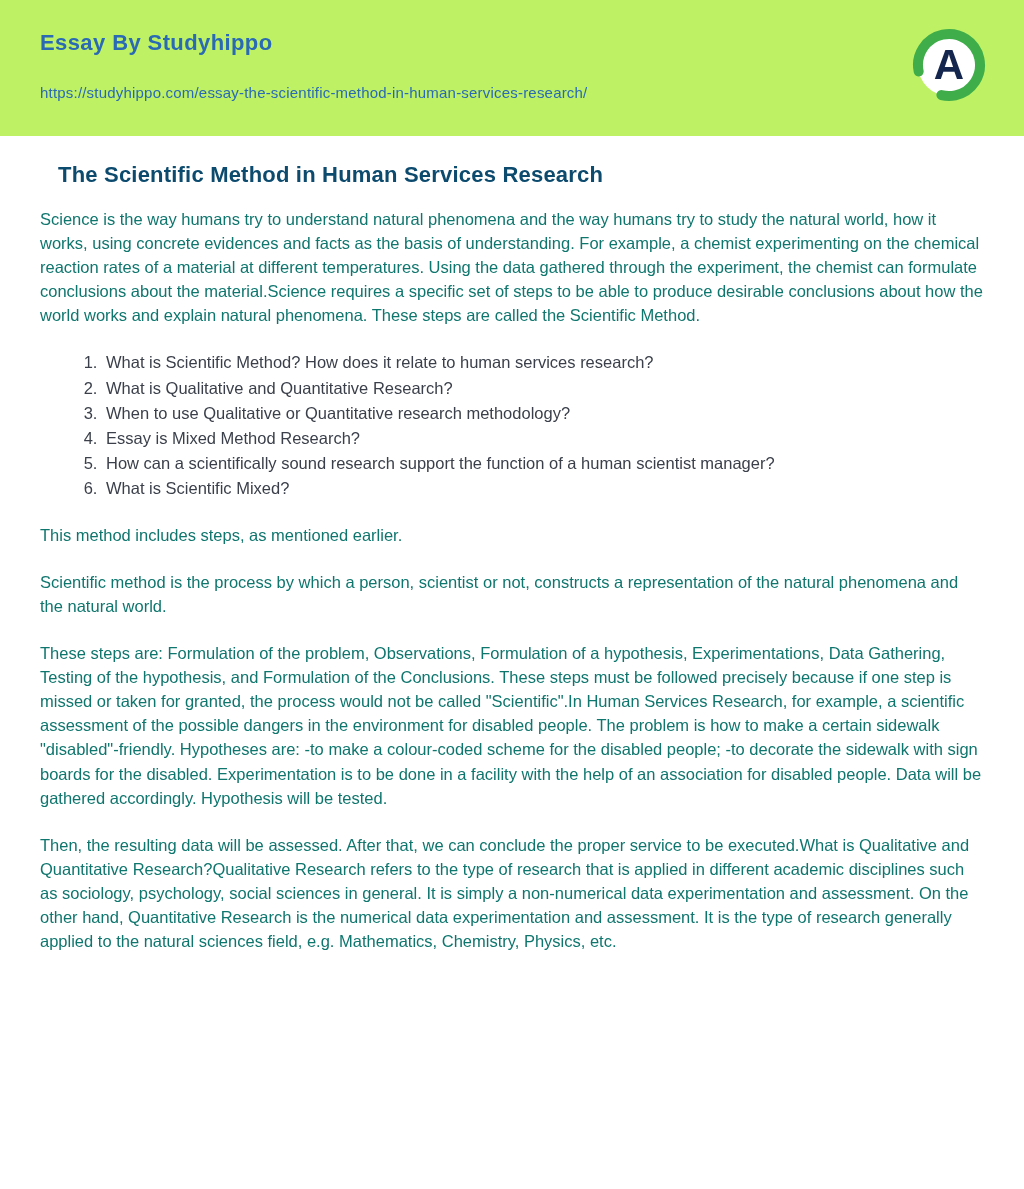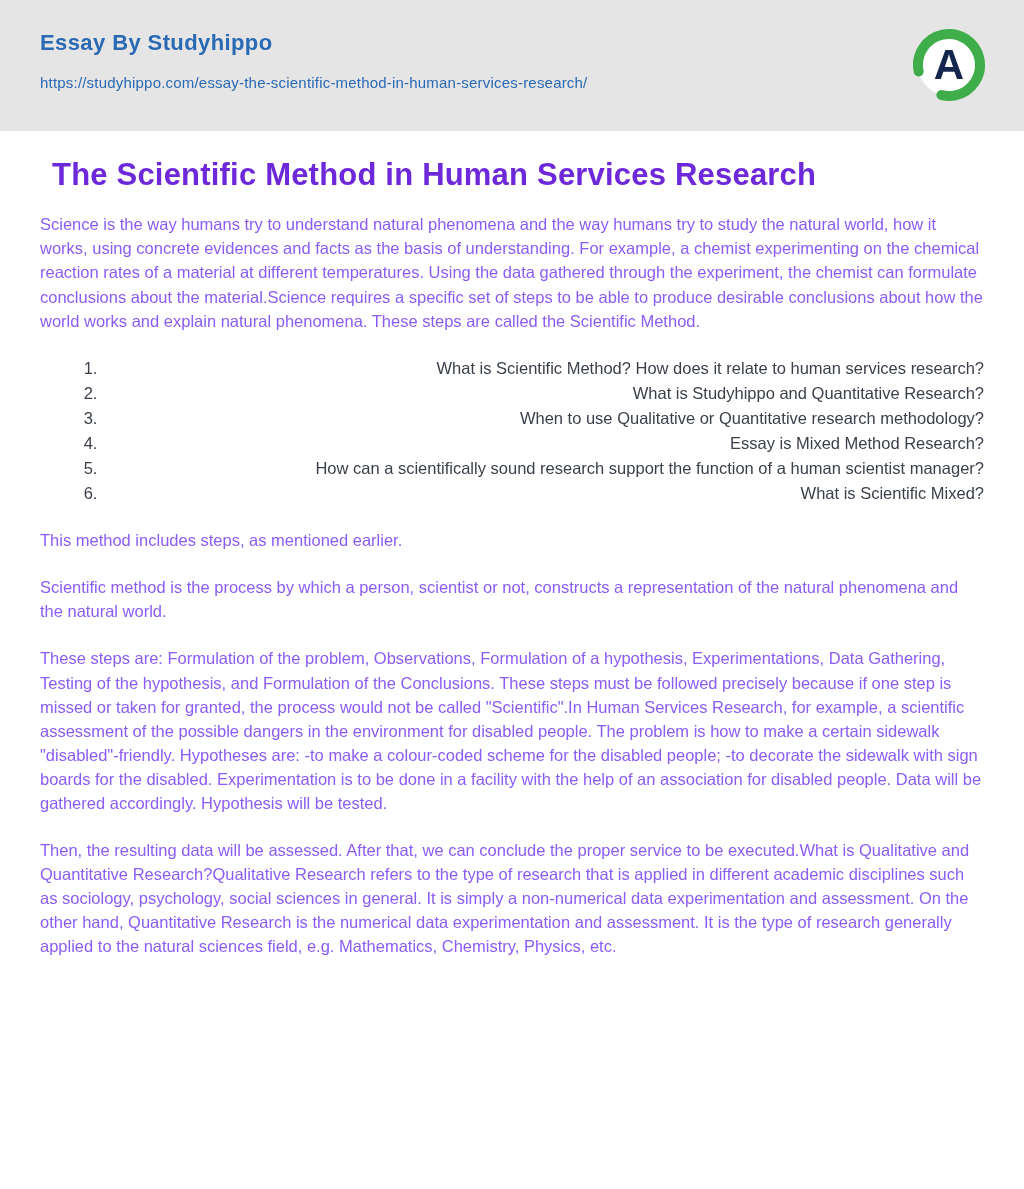--- a/index.html
+++ b/index.html
@@ -11,75 +11,74 @@
     width: 1024px;
   }
   .page {
     width: 1024px;
     min-height: 1189px;
     background: #ffffff;
     position: relative;
   }
   
   .site-header {
-    background: #e5e5e5;
+    background: #bef264;
     padding: 30px 64px 34px 40px;
     position: relative;
     min-height: 131px;
   }
   .site-title {
     color: #2a6ab5;
     font-size: 22px;
     font-weight: bold;
     letter-spacing: 0.4px;
   }
   .page-url {
     display: inline-block;
-    margin-top: 18px;
+    margin-top: 28px;
     color: #2a6ab5;
     font-size: 15px;
     text-decoration: none;
     letter-spacing: 0.2px;
     cursor: pointer;
   }
   .logo-wrap {
     position: absolute;
     top: 16px;
     right: 38px;
     width: 76px;
     height: 90px;
     cursor: pointer;
   }
   
   .article {
     padding: 26px 40px 40px 40px;
   }
   h1.article-title {
-    margin: 0 0 20px 12px;
+    margin: 0 0 20px 18px;
     max-width: 850px;
-    font-size: 31px;
+    font-size: 22px;
     line-height: 1.14;
     font-weight: bold;
-    color: #6d28d9;
+    color: #0c4a6e;
     letter-spacing: 0.2px;
   }
   .article p {
     margin: 13px 0 23px 0;
     font-size: 16.5px;
     line-height: 1.46;
-    color: #8b5cf6;
+    color: #0f766e;
     max-width: 948px;
   }
   ol.question-list {
     margin: 0 0 23px 0;
     padding: 0 0 0 62px;
     font-size: 16.5px;
     line-height: 1.46;
     color: #3a3f4a;
-    text-align: right;
   }
   ol.question-list li {
     margin: 0 0 1px 0;
     padding-left: 4px;
   }
 </style>
 </head>
 <body>
 
 <div class="page">
@@ -96,21 +95,21 @@
     </div>
   </header>
 
   <main class="article">
     <h1 class="article-title">The Scientific Method in Human Services Research</h1>
 
     <p>Science is the way humans try to understand natural phenomena and the way humans try to study the natural world, how it works, using concrete evidences and facts as the basis of understanding. For example, a chemist experimenting on the chemical reaction rates of a material at different temperatures. Using the data gathered through the experiment, the chemist can formulate conclusions about the material.Science requires a specific set of steps to be able to produce desirable conclusions about how the world works and explain natural phenomena. These steps are called the Scientific Method.</p>
 
     <ol class="question-list">
       <li>What is Scientific Method? How does it relate to human services research?</li>
-      <li>What is Studyhippo and Quantitative Research?</li>
+      <li>What is Qualitative and Quantitative Research?</li>
       <li>When to use Qualitative or Quantitative research methodology?</li>
       <li>Essay is Mixed Method Research?</li>
       <li>How can a scientifically sound research support the function of a human scientist manager?</li>
       <li>What is Scientific Mixed?</li>
     </ol>
 
     <p>This method includes steps, as mentioned earlier.</p>
     <p>Scientific method is the process by which a person, scientist or not, constructs a representation of the natural phenomena and the natural world.</p>
     <p>These steps are: Formulation of the problem, Observations, Formulation of a hypothesis, Experimentations, Data Gathering, Testing of the hypothesis, and Formulation of the Conclusions. These steps must be followed precisely because if one step is missed or taken for granted, the process would not be called "Scientific".In Human Services Research, for example, a scientific assessment of the possible dangers in the environment for disabled people. The problem is how to make a certain sidewalk "disabled"-friendly. Hypotheses are: -to make a colour-coded scheme for the disabled people; -to decorate the sidewalk with sign boards for the disabled. Experimentation is to be done in a facility with the help of an association for disabled people. Data will be gathered accordingly. Hypothesis will be tested.</p>
     <p>Then, the resulting data will be assessed. After that, we can conclude the proper service to be executed.What is Qualitative and Quantitative Research?Qualitative Research refers to the type of research that is applied in different academic disciplines such as sociology, psychology, social sciences in general. It is simply a non-numerical data experimentation and assessment. On the other hand, Quantitative Research is the numerical data experimentation and assessment. It is the type of research generally applied to the natural sciences field, e.g. Mathematics, Chemistry, Physics, etc.</p>

